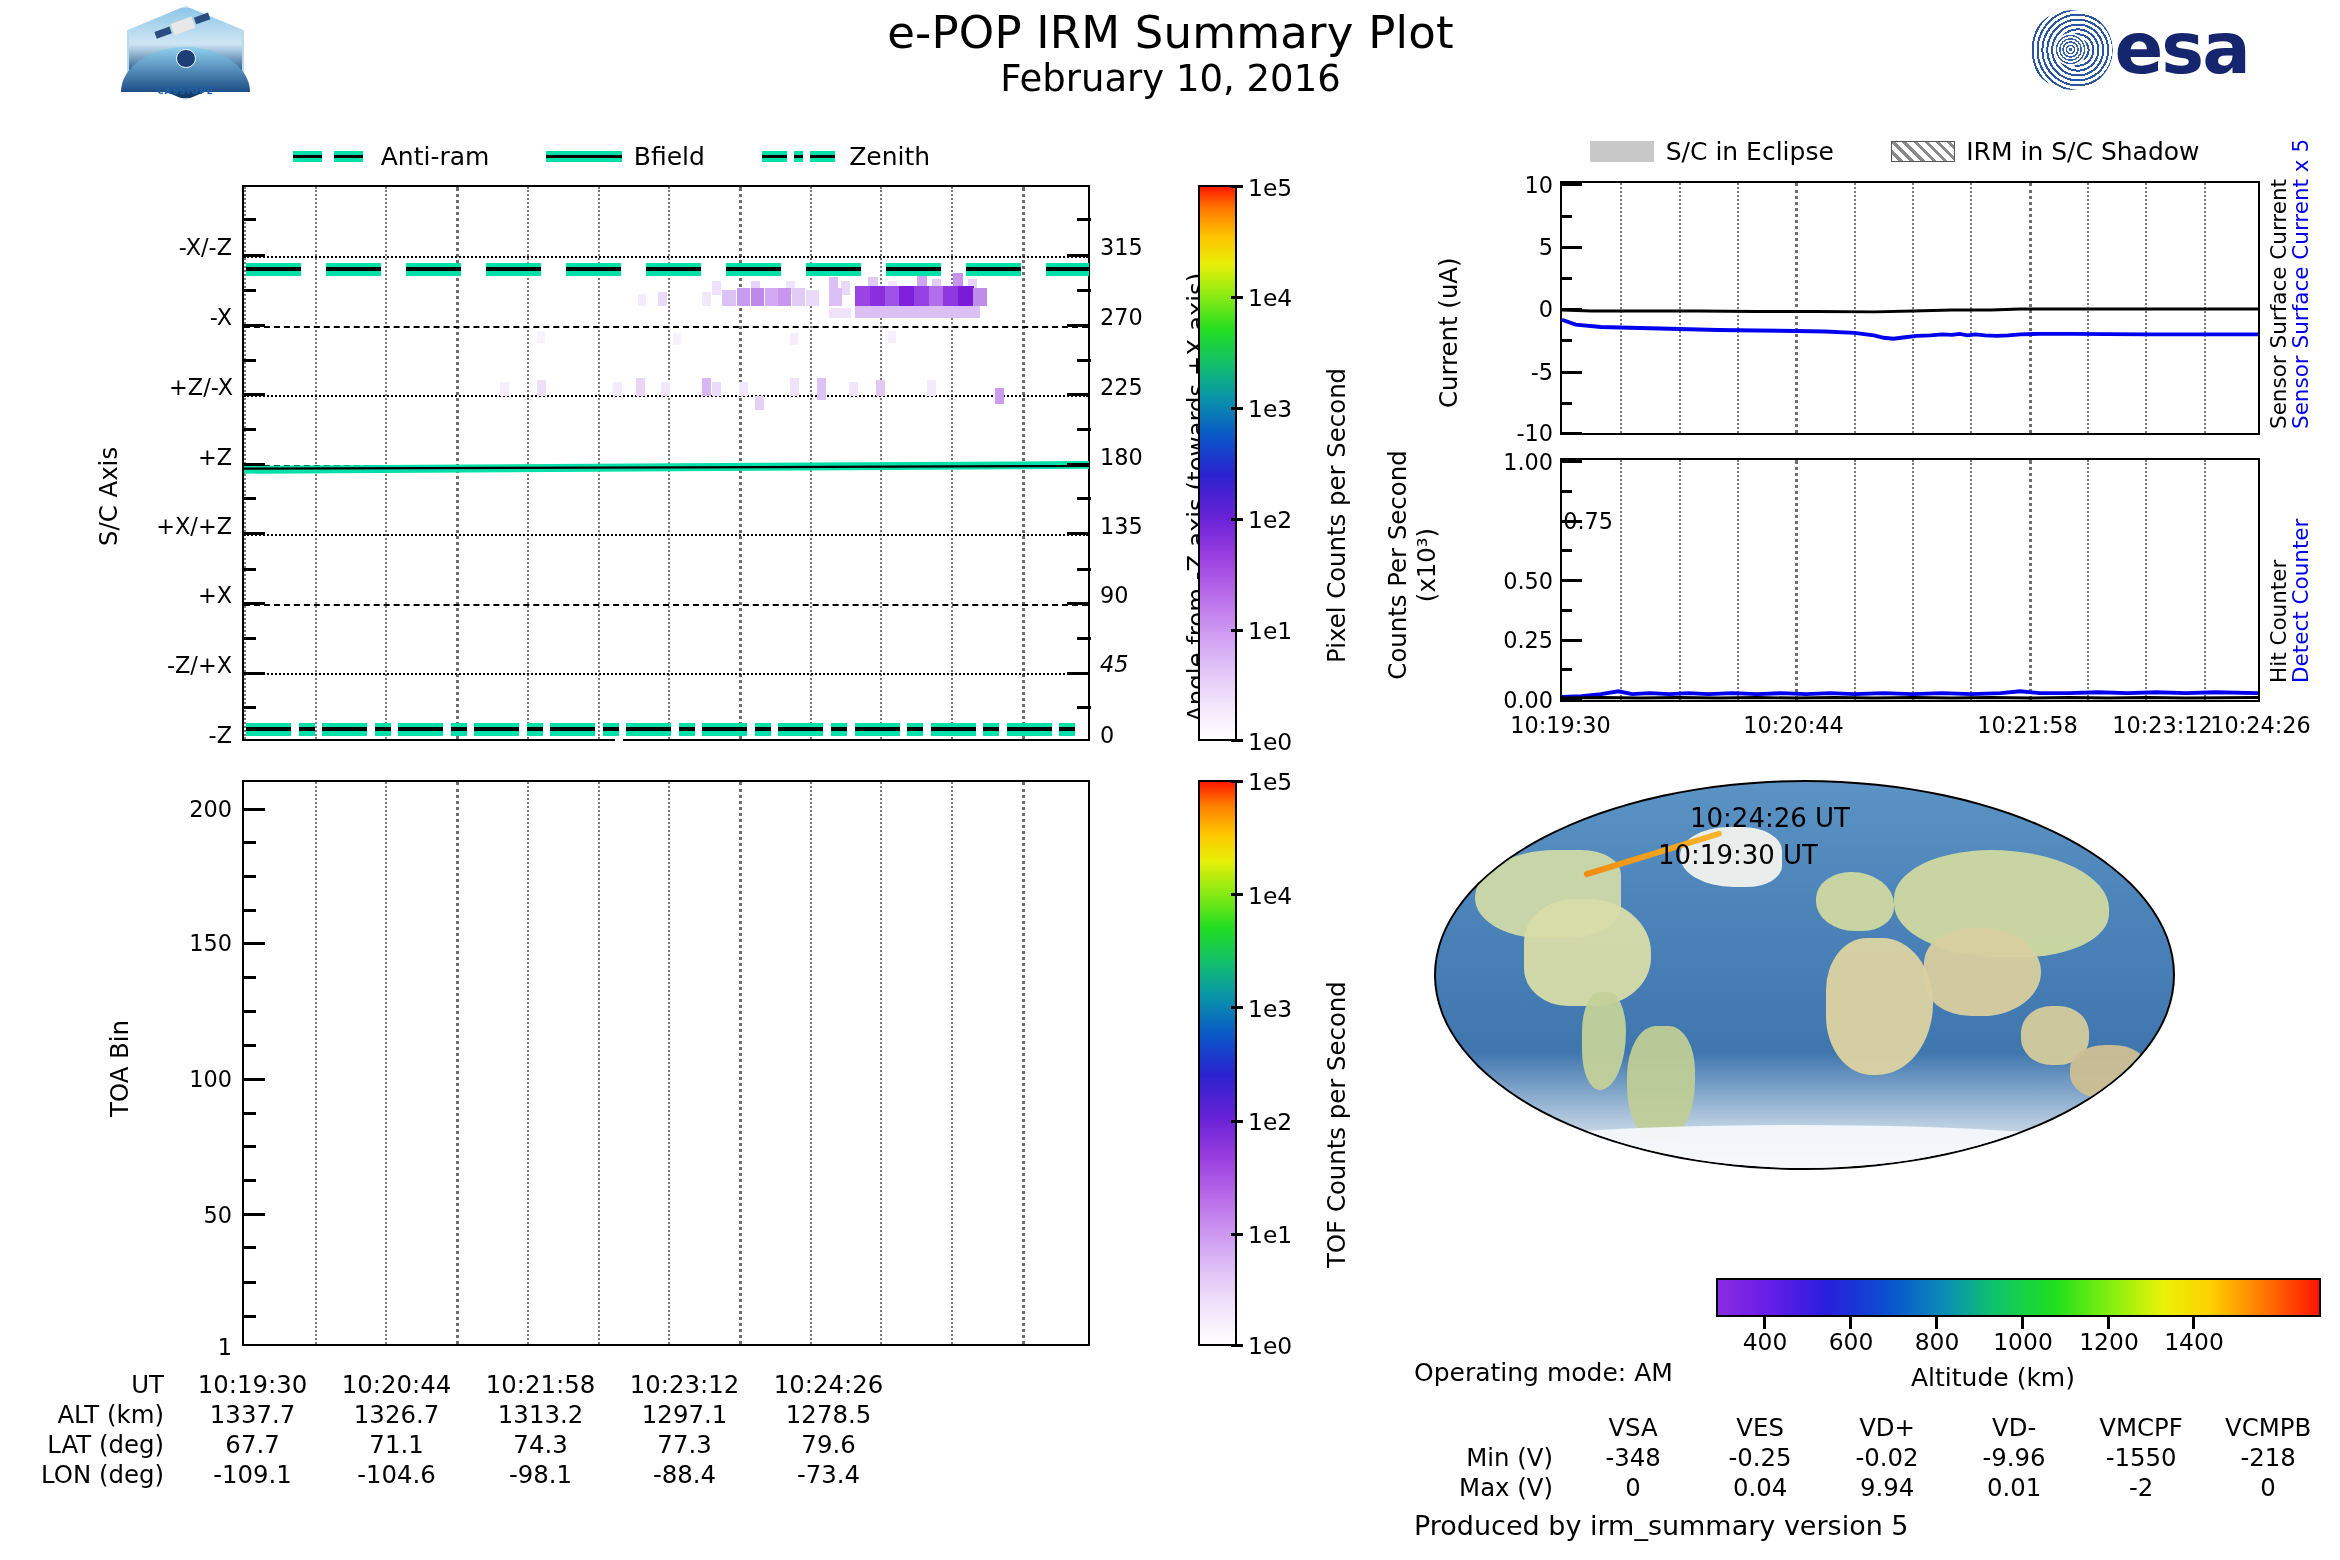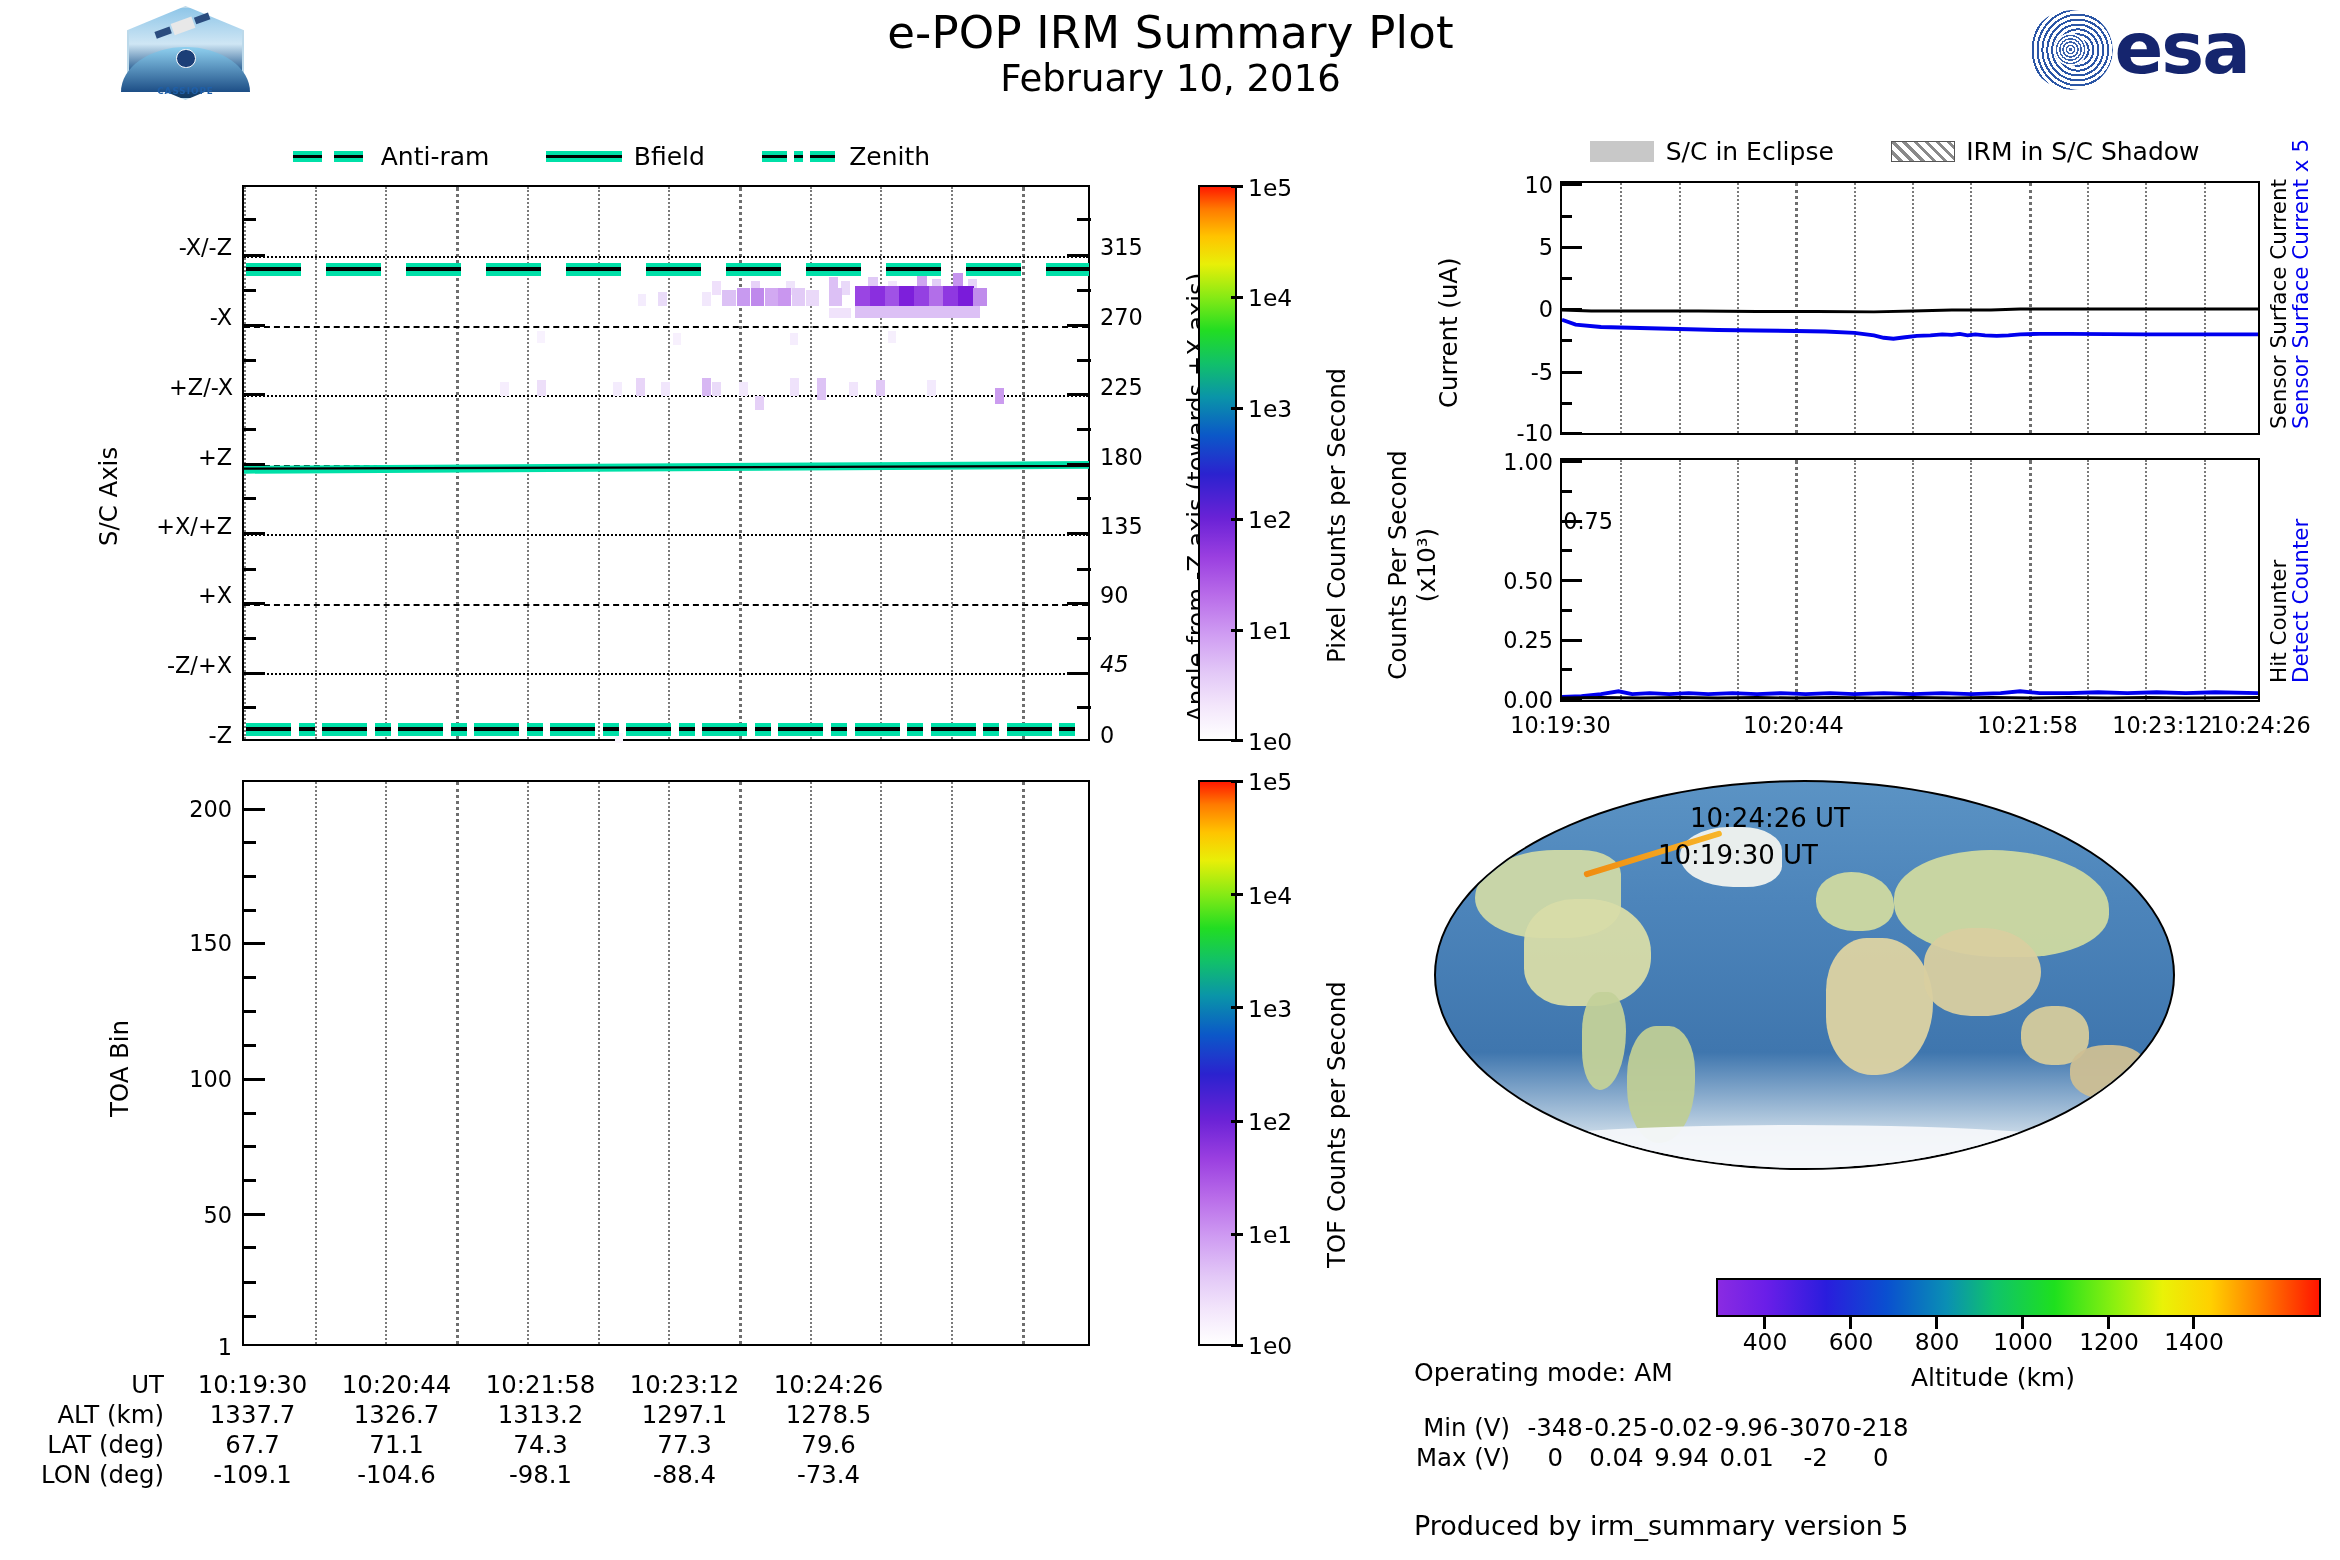--- a/index.html
+++ b/index.html
@@ -587,27 +587,36 @@
 <div class="cblabel" style="left:1896px;top:1328px;width:82px;text-align:center;">800</div>
 <div class="cblabel" style="left:1982px;top:1328px;width:82px;text-align:center;">1000</div>
 <div class="cblabel" style="left:2068px;top:1328px;width:82px;text-align:center;">1200</div>
 <div class="cblabel" style="left:2153px;top:1328px;width:82px;text-align:center;">1400</div>
 <div class="cblabel" style="left:1911px;top:1363px;font-size:25px;">Altitude (km)</div>
 
 <div class="info" style="left:1414px;top:1358px;">Operating mode: AM</div>
 
 <table class="tbl" id="volt" style="left:1414px;top:1412px;">
   <tbody>
+      <tr>
+    <td class="rlab" style="width:137px;"></td>
+    <td class="cval" style="width:125px;">VSA</td>
+    <td class="cval" style="width:125px;">VES</td>
+    <td class="cval" style="width:125px;">VD+</td>
+    <td class="cval" style="width:125px;">VD-</td>
+    <td class="cval" style="width:125px;">VMCPF</td>
+    <td class="cval" style="width:125px;">VCMPB</td>
+  </tr>
   <tr>
     <td class="rlab">Min (V)</td>
     <td class="cval">-348</td>
     <td class="cval">-0.25</td>
     <td class="cval">-0.02</td>
     <td class="cval">-9.96</td>
-    <td class="cval">-3070</td>
+    <td class="cval">-1550</td>
     <td class="cval">-218</td>
   </tr>
   <tr>
     <td class="rlab">Max (V)</td>
     <td class="cval">0</td>
     <td class="cval">0.04</td>
     <td class="cval">9.94</td>
     <td class="cval">0.01</td>
     <td class="cval">-2</td>
     <td class="cval">0</td>

